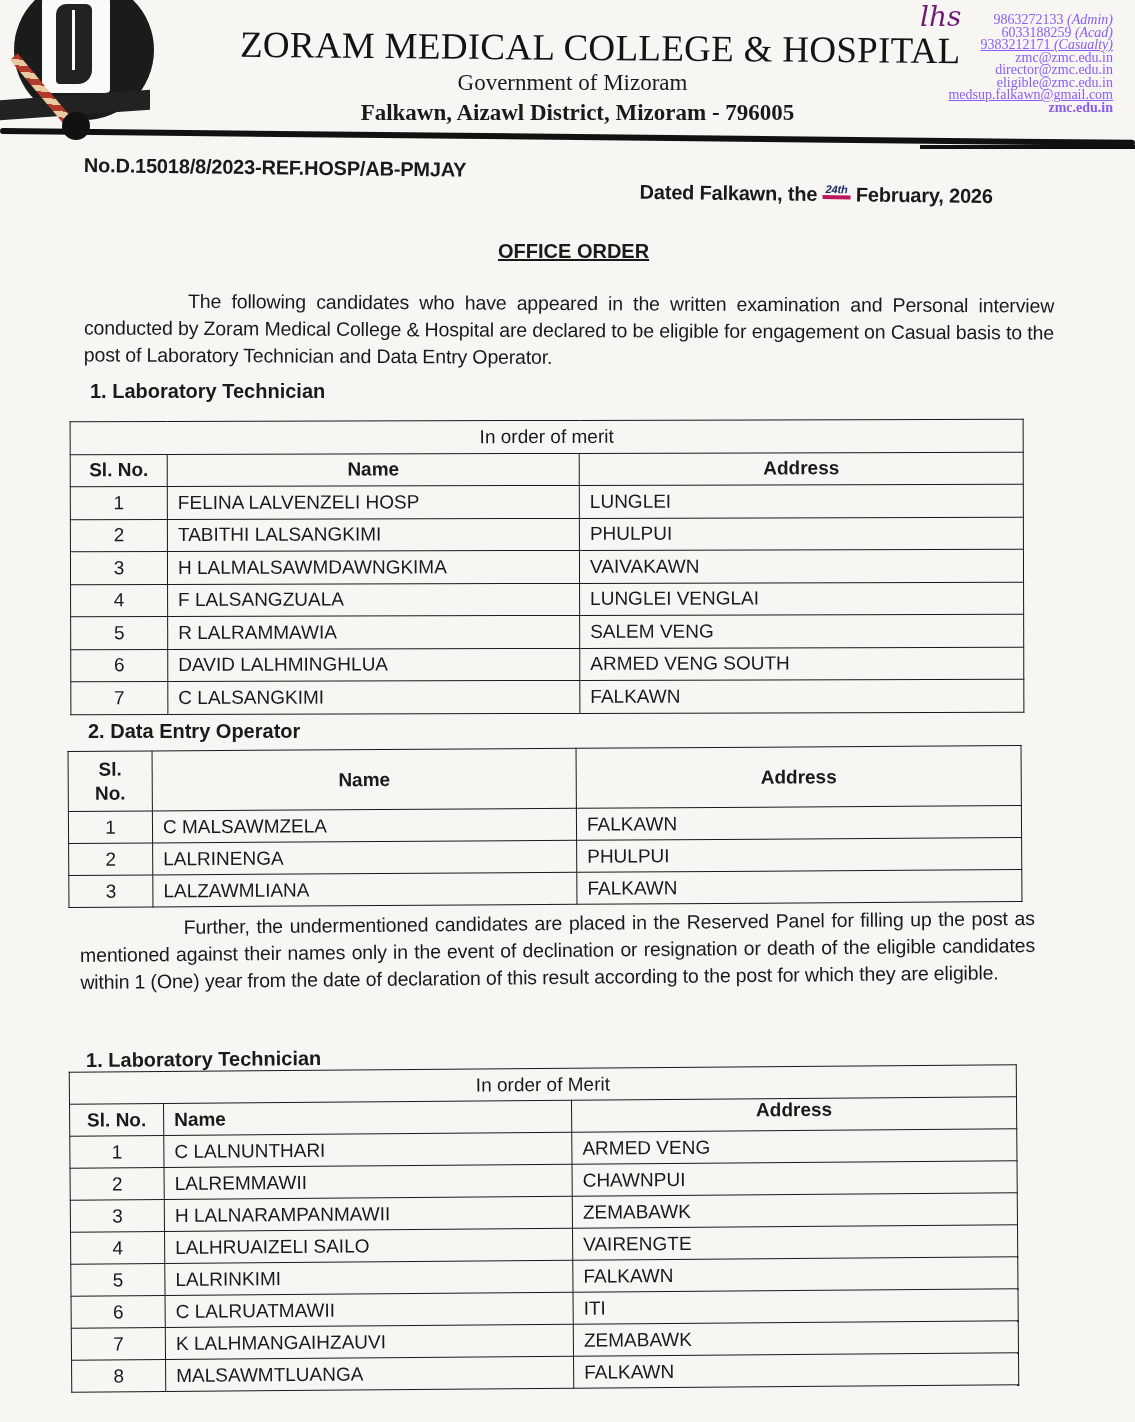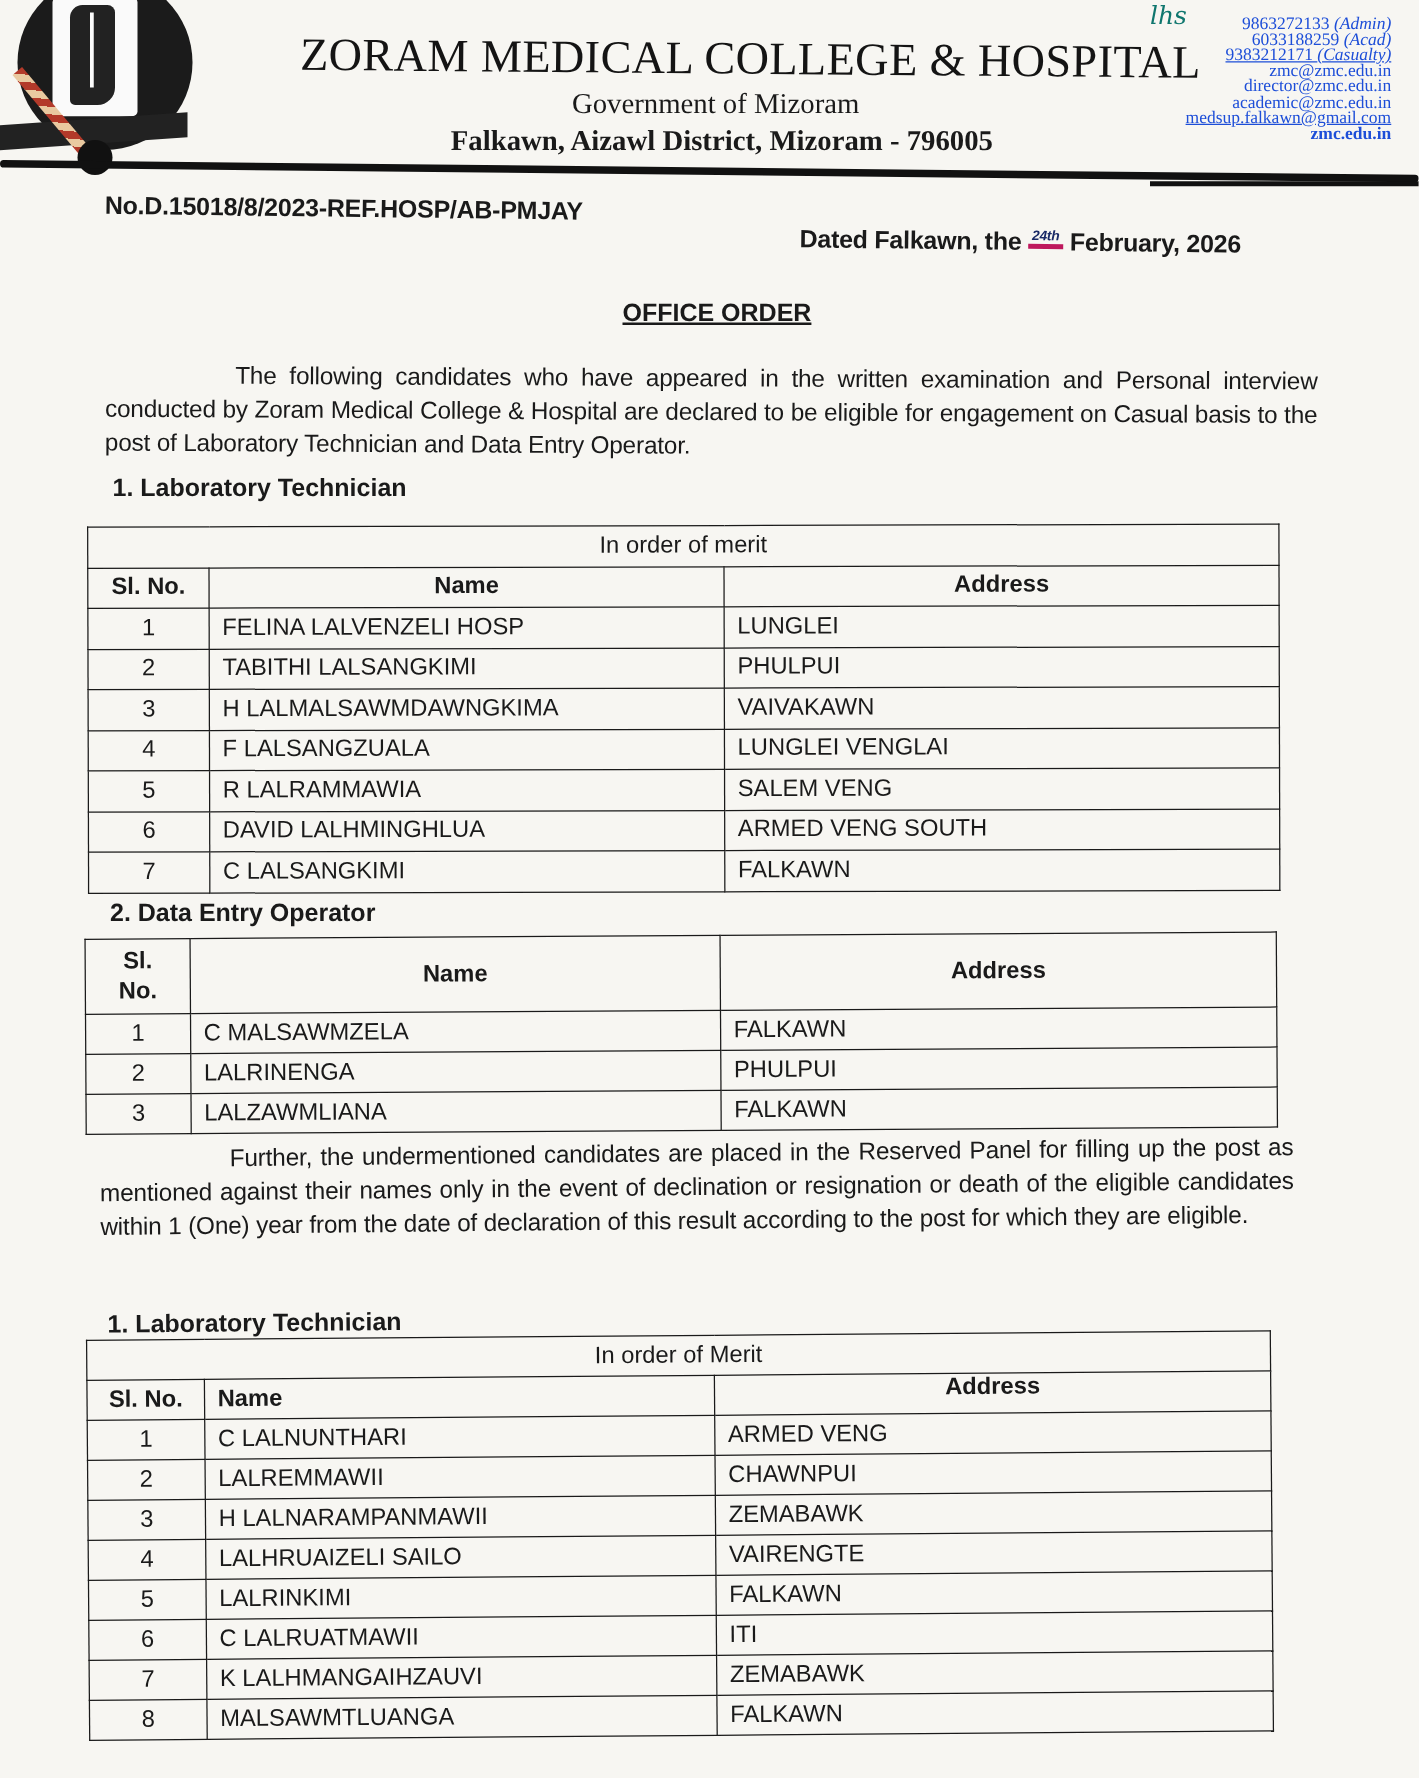--- a/index.html
+++ b/index.html
@@ -24,25 +24,25 @@
                  transform: rotate(0.6deg); transform-origin: left; border-radius: 3px; }
     .rule-right { position: absolute; left: 920px; top: 145px; width: 215px; height: 4px; background: #111; }
 
     .org-name { position: absolute; left: 240px; top: 26px; font-size: 37px; letter-spacing: 0.3px;
                 transform: rotate(0.5deg); color: #141414; }
     .org-sub { position: absolute; left: 0; width: 1135px; text-align: center; font-size: 23px; color: #1a1a1a; }
     .org-gov { top: 70px; padding-left: 10px; }
     .org-addr { top: 100px; padding-left: 20px; font-weight: bold; }
 
     .contact { position: absolute; right: 22px; top: 14px; text-align: right; font-size: 14px; line-height: 12.5px;
-               color: #1d4ed8; }
+               color: #8b5cf6; }
     .contact .u { text-decoration: underline; }
     .contact .b { font-weight: bold; }
     .contact i { font-style: italic; }
-    .sig { position: absolute; left: 920px; top: 0px; font-size: 20px; font-style: italic; color: #0f766e;
+    .sig { position: absolute; left: 920px; top: 0px; font-size: 28px; font-style: italic; color: #701a75;
            font-family: "DejaVu Serif", serif; }
 
     .sans { font-family: "Liberation Sans", sans-serif; }
     .ref-line { position: absolute; left: 84px; top: 160px; width: 980px; font-size: 20px; font-weight: bold;
                 transform: rotate(0.7deg); letter-spacing: -0.2px; }
     .ref-no { position: absolute; left: 0; top: 0; }
     .dated { position: absolute; left: 556px; top: 20px; }
     .day { display: inline-block; width: 28px; border-bottom: 4px solid #be185d; color: #1a2a66; font-style: italic;
            font-size: 11px; text-align: center; vertical-align: super; }
 
@@ -99,21 +99,21 @@
   <div class="org-sub org-addr">Falkawn, Aizawl District, Mizoram - 796005</div>
 
   <div class="sig">lhs</div>
 
   <div class="contact">
     <div><span>9863272133</span> <i>(Admin)</i></div>
     <div><span>6033188259</span> <i>(Acad)</i></div>
     <div class="u"><span>9383212171</span> <i>(Casualty)</i></div>
     <div>zmc@zmc.edu.in</div>
     <div>director@zmc.edu.in</div>
-    <div>academic@zmc.edu.in</div>
+    <div>eligible@zmc.edu.in</div>
     <div class="u">medsup.falkawn@gmail.com</div>
     <div class="b">zmc.edu.in</div>
   </div>
 
   <div class="rule-main"></div>
   <div class="rule-right"></div>
 </div>
 
 <div class="ref-line sans">
   <span class="ref-no">No.D.15018/8/2023-REF.HOSP/AB-PMJAY</span>

